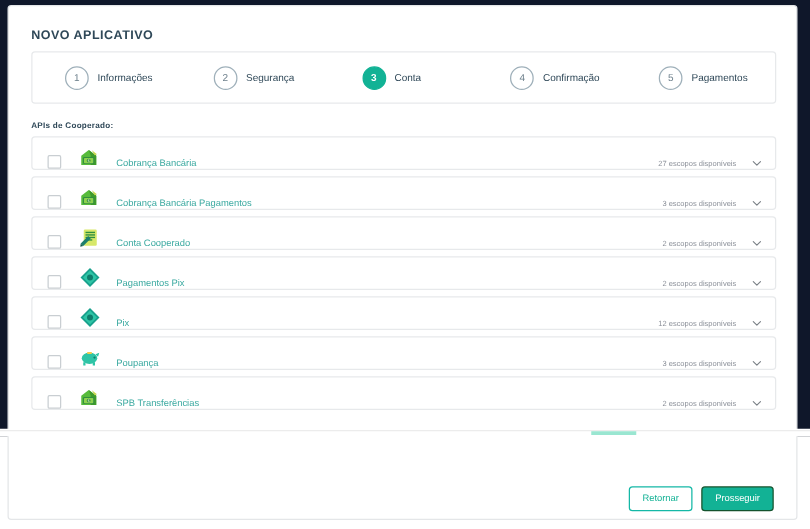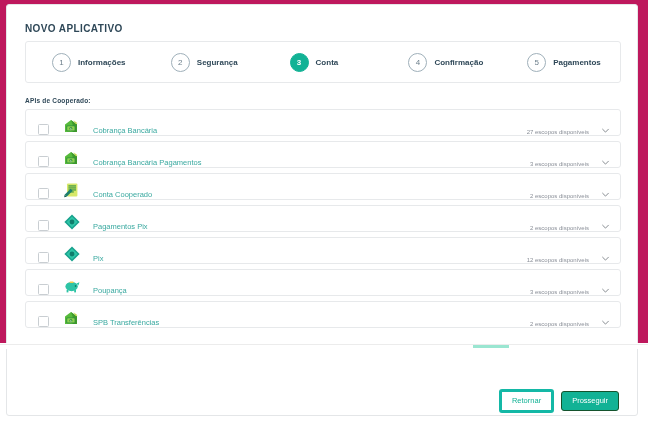--- a/index.html
+++ b/index.html
@@ -5,21 +5,21 @@
   html,body{margin:0;padding:0;}
   body{
     width:648px;height:423px;
     background:#ffffff;
     font-family:"Liberation Sans", sans-serif;
     overflow:hidden;
   }
   .viewport{
     position:relative;
     width:648px;height:349px;
-    background:#be185d;
+    background:#0f172a;
     box-sizing:border-box;
   }
   .page-card{
     position:absolute;
     left:6px; top:4px;
     width:632px; height:412px;
     background:#ffffff;
     border:1px solid #e4e6e8;
     border-radius:3px;
     box-sizing:border-box;
@@ -66,21 +66,21 @@
     flex:0 0 auto;
   }
   .step.active .step-circle{
     background:#12b295;
     border-color:#12b295;
     color:#ffffff;
     font-weight:bold;
   }
   .step-label{
     font-size:8px;
-    font-weight:bold;
+    font-weight:normal;
     color:#2f4858;
     white-space:nowrap;
   }
   
   .section-label{
     position:absolute;
     left:18px; top:92px;
     font-size:6.5px;
     font-weight:bold;
     color:#2f4858;
@@ -149,21 +149,21 @@
     border-radius:3px;
     padding:5px 10px;
     box-sizing:border-box;
     cursor:pointer;
     line-height:1;
     white-space:nowrap;
   }
   .btn-secondary{
     background:#ffffff;
     color:#12b295;
-    border:3px solid #14b8a6;
+    border:1px solid #14b8a6;
   }
   .btn-primary{
     background:#12b295;
     color:#ffffff;
     border:1px solid #14532d;
   }
   
   .bottom-sliver{
     position:absolute;
     left:0; bottom:0;

